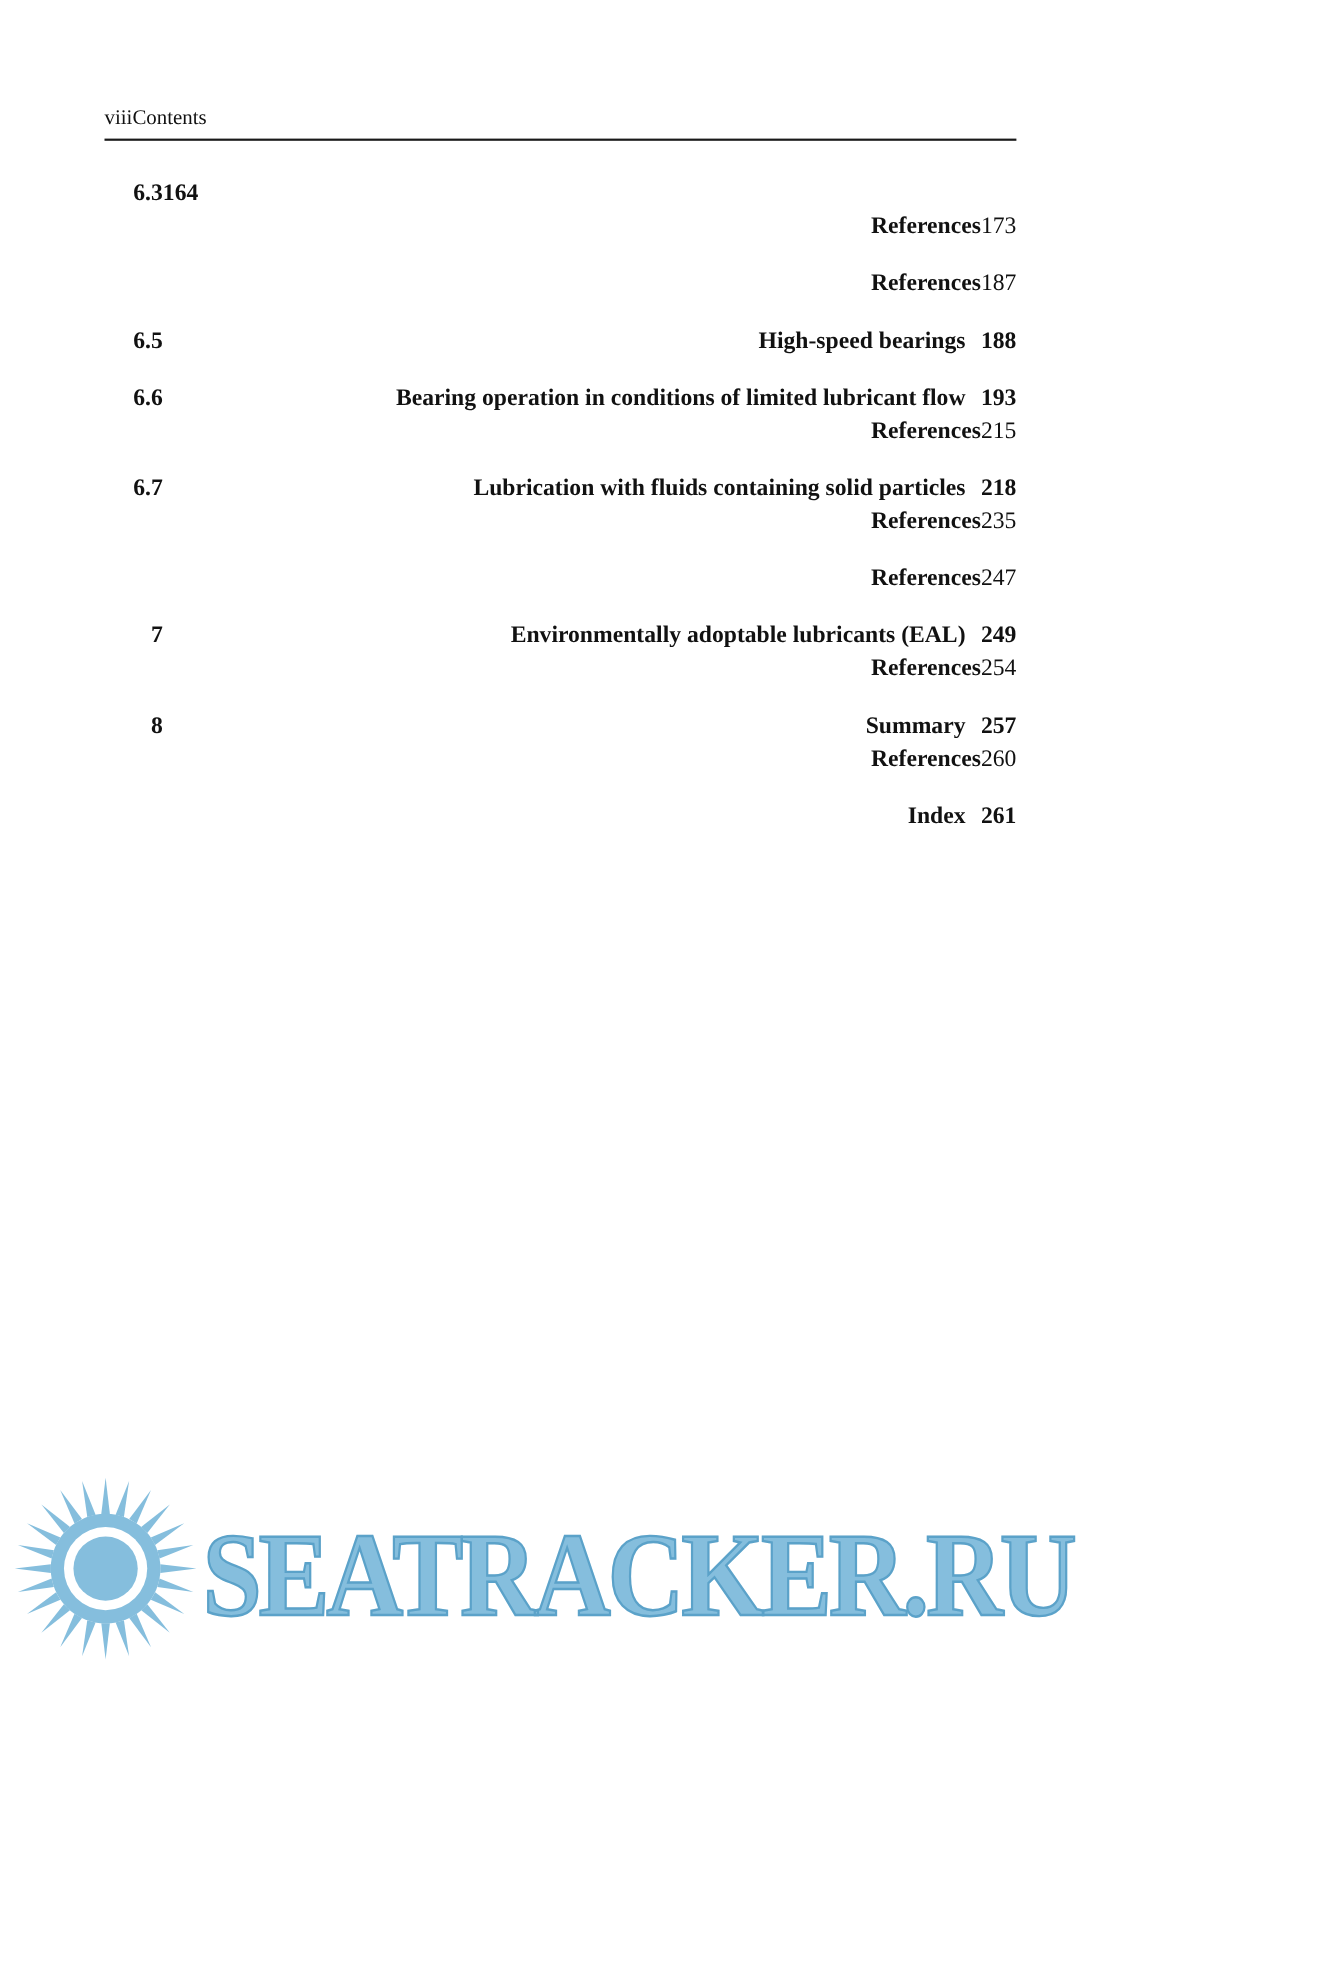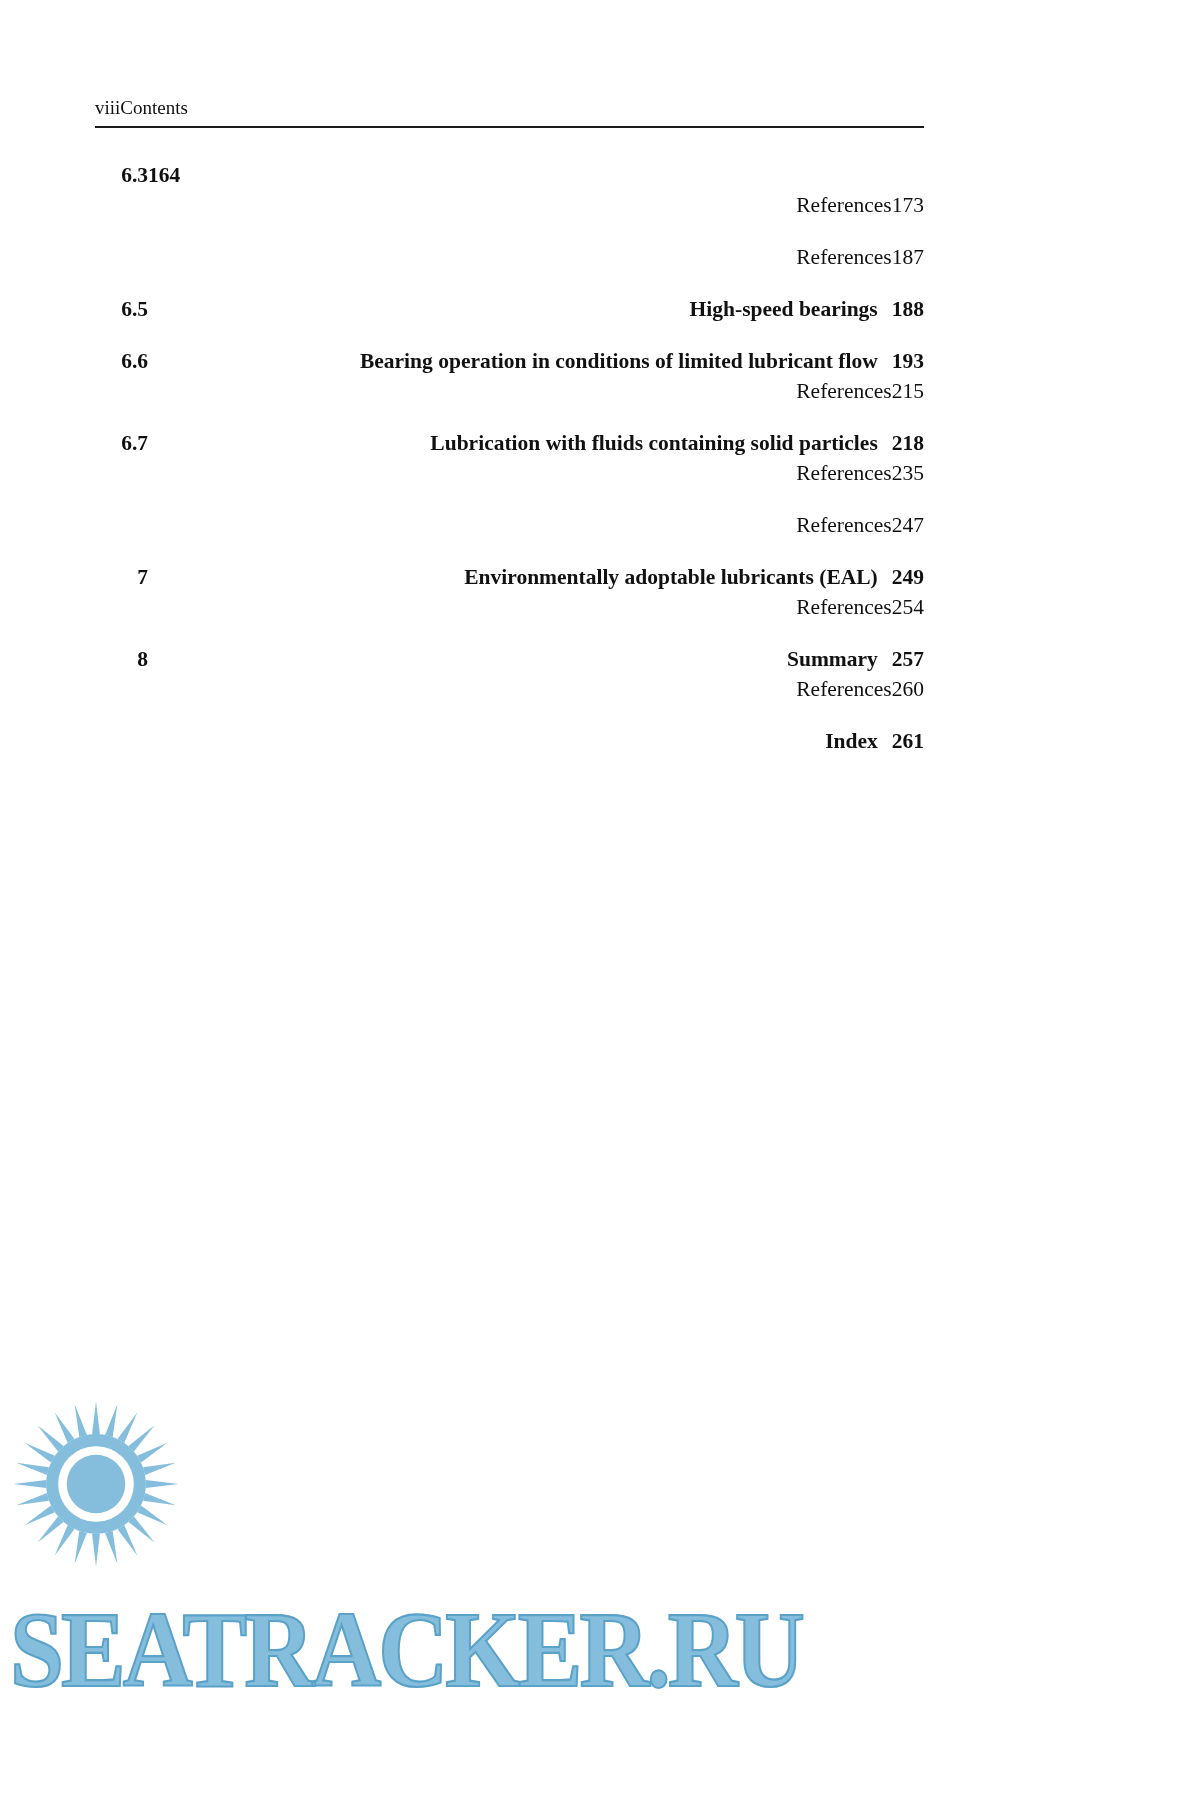--- a/index.html
+++ b/index.html
@@ -35,32 +35,31 @@
     left: 95px;
     right: 276px;
     top: 160px;
     font-size: 21.5px;
   }
   .entry { margin-bottom: 22px; text-align: right; }
   .line { display: flex; line-height: 30px; }
   .num { width: 53px; font-weight: bold; flex: 0 0 auto; }
   .title { flex: 1; font-weight: bold; padding-right: 14px; }
   .pg { font-weight: bold; flex: 0 0 auto; }
-  .ref-label { margin-left: 53px; flex: 1; font-weight: normal; }
+  .ref-label { margin-left: 53px; flex: 1; font-weight: bold; }
   .pg-reg { font-weight: normal; flex: 0 0 auto; }
 
   .watermark {
     position: absolute;
     left: 10px;
-    top: 1398px;
+    top: 1342px;
     width: 1185px;
     height: 170px;
     display: flex;
-    align-items: flex-start;
-    flex-direction: column;
+    align-items: flex-end;
   }
   .sun { width: 172px; height: 172px; flex: 0 0 auto; margin-right: 2px; }
   .wm-text {
     font-family: "Liberation Serif", serif;
     font-weight: bold;
     font-size: 97px;
     line-height: 160px;
     color: #85bedd;
     -webkit-text-stroke: 2px #5ba2c9;
     letter-spacing: -3px;

